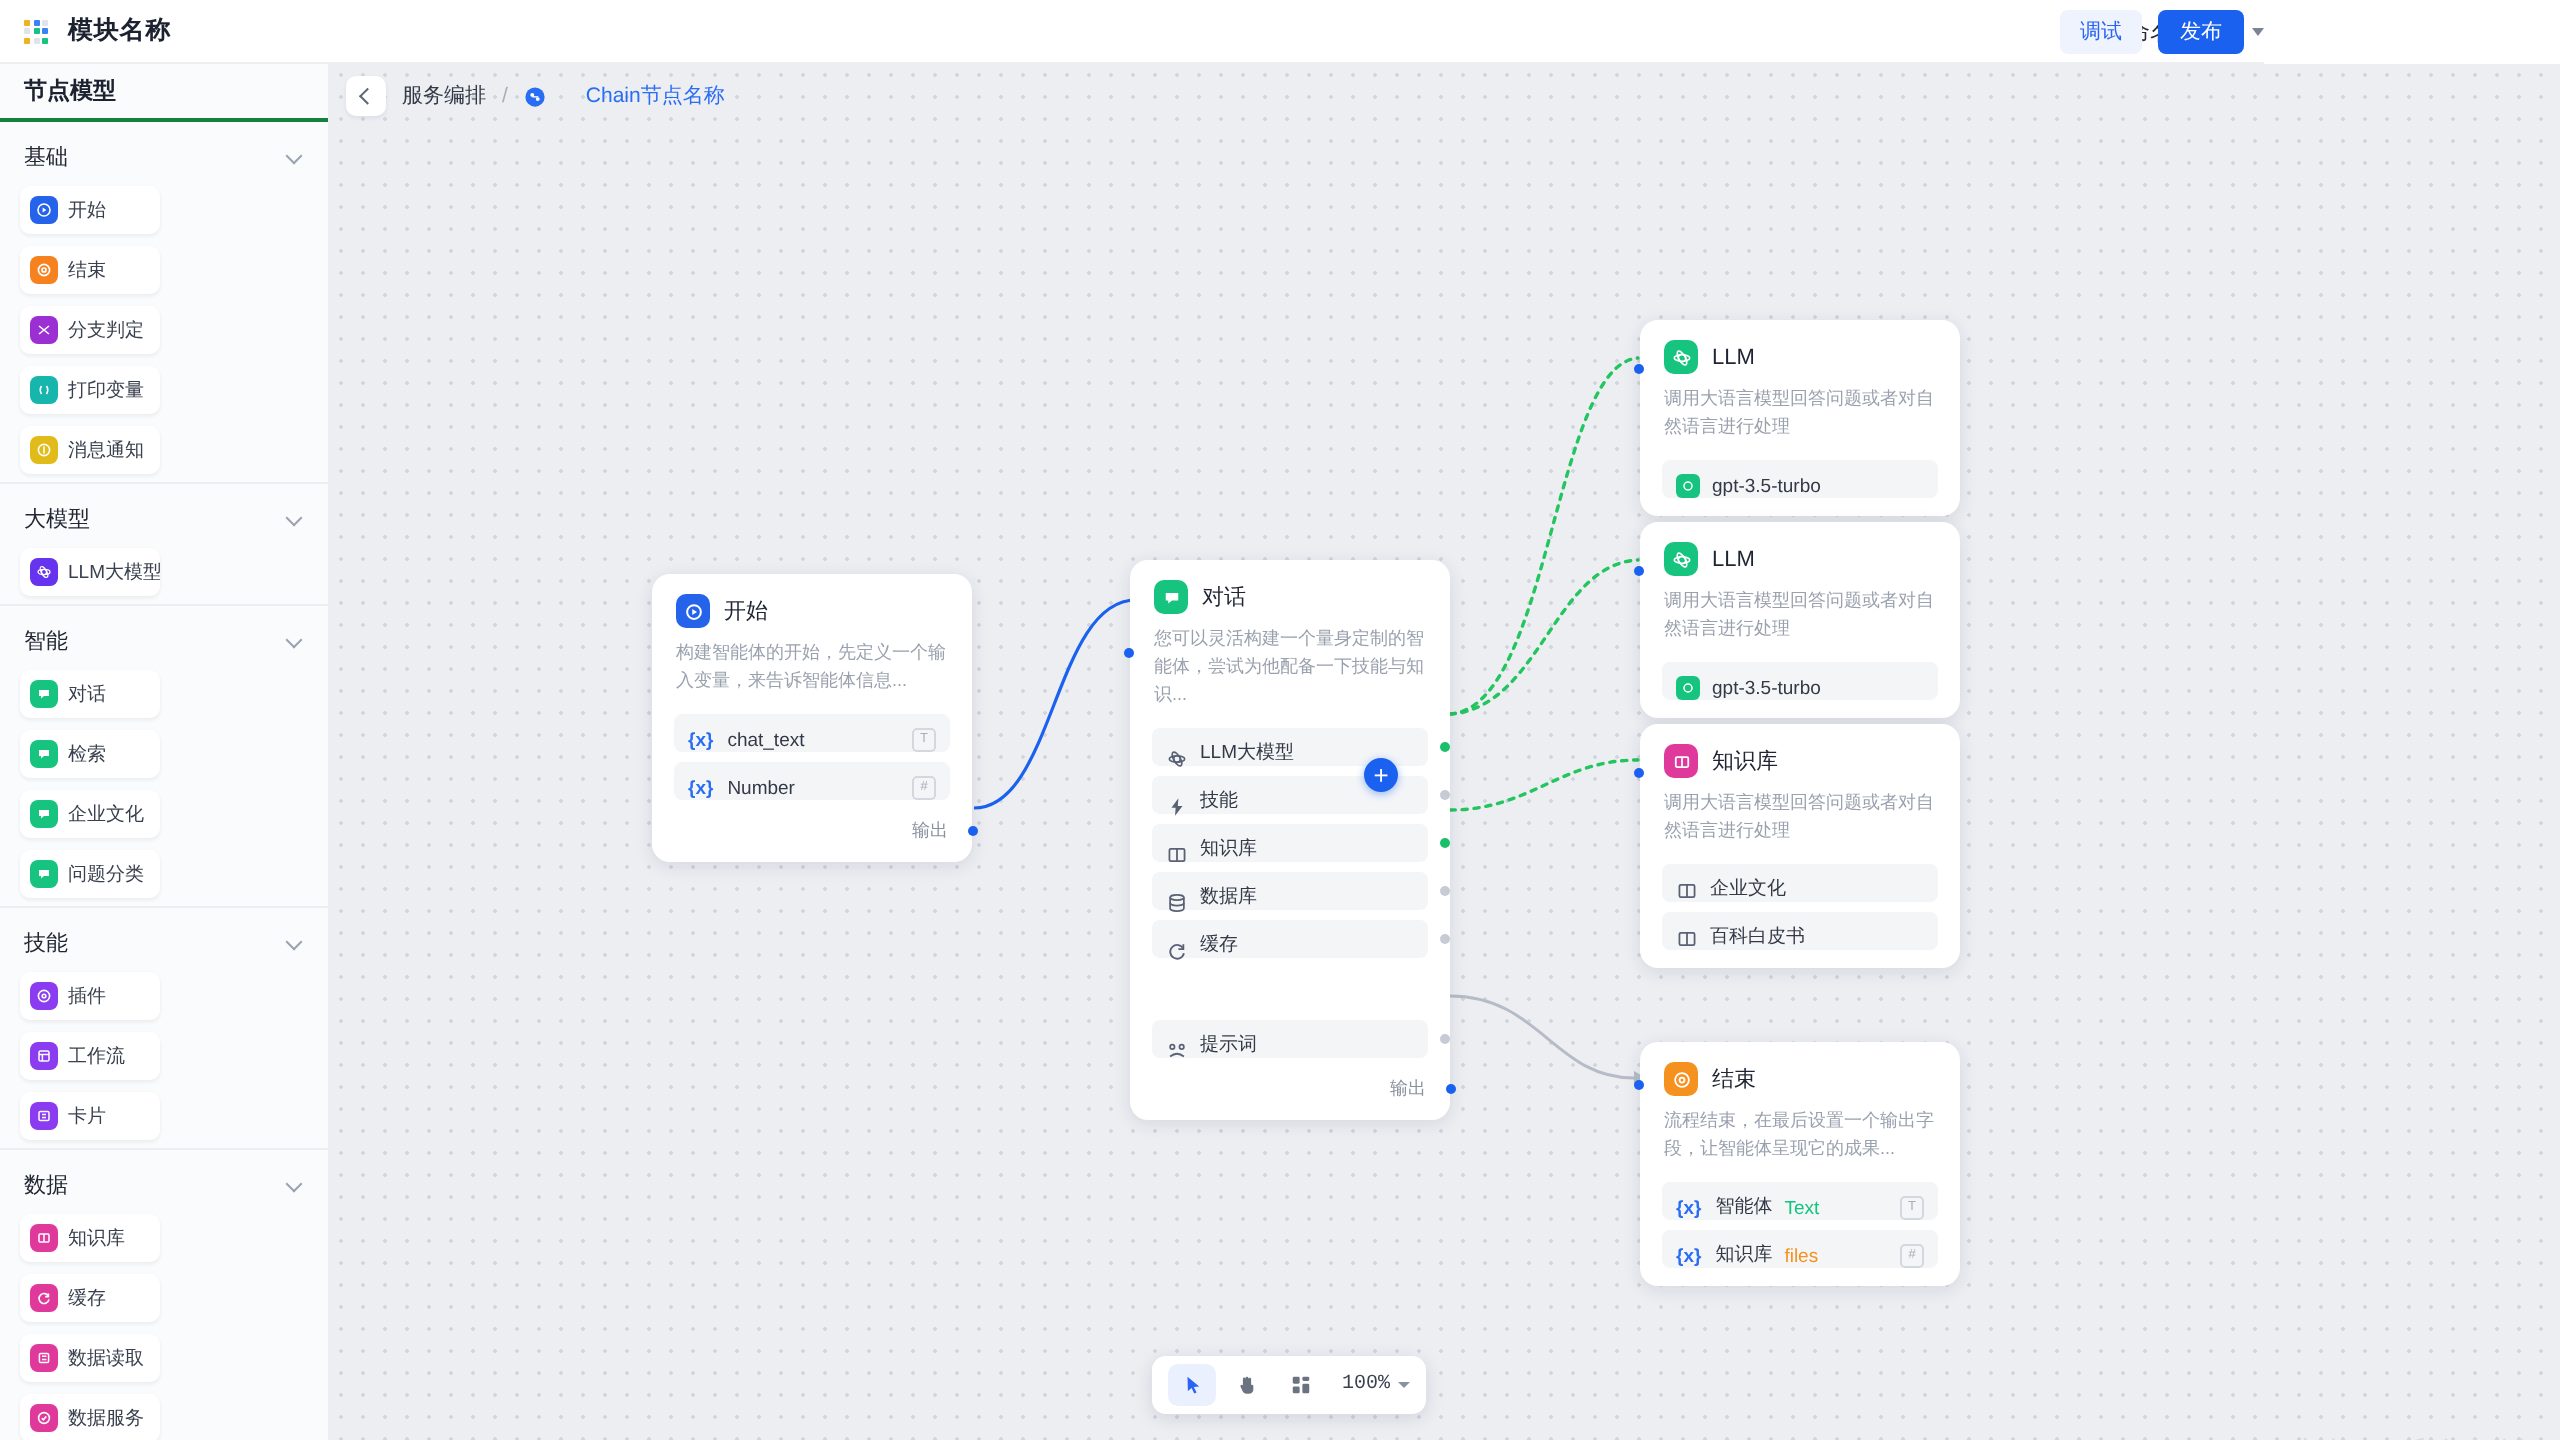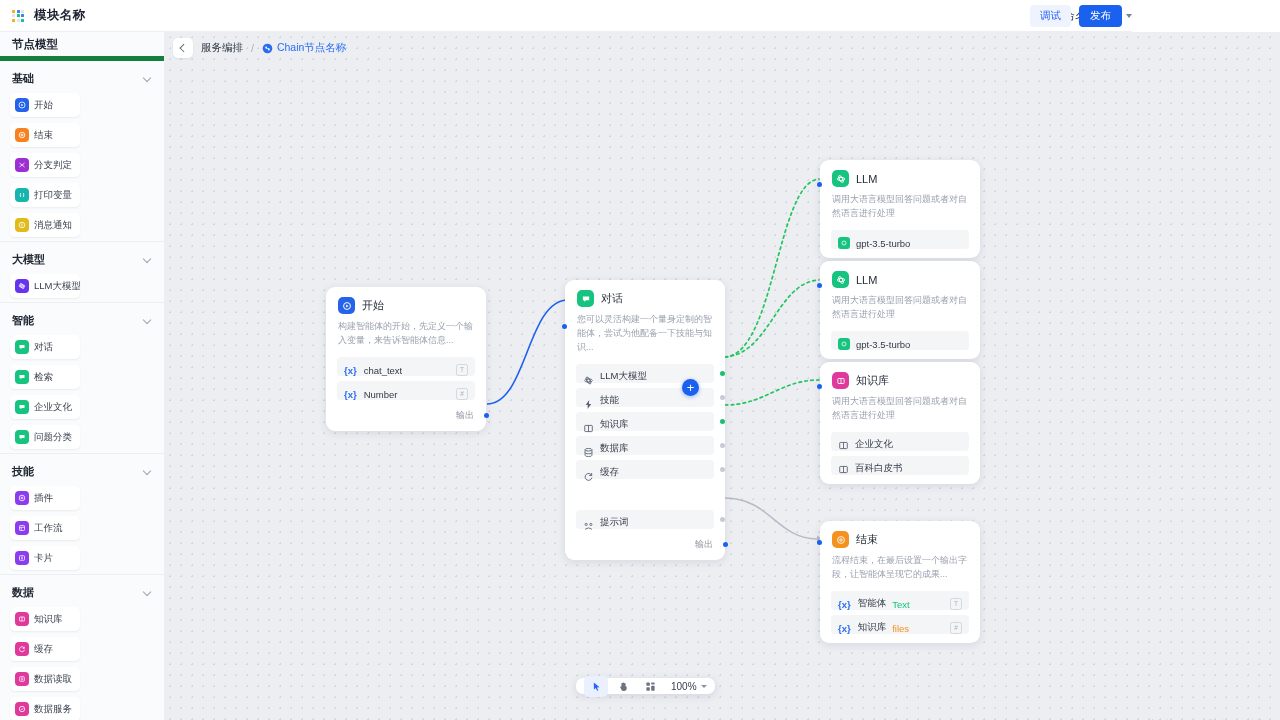--- a/index.html
+++ b/index.html
@@ -37,29 +37,29 @@
     padding: 4px 11px; border-radius: 4px; cursor: pointer;
   }
 
   
   .sidebar {
     position: absolute; left: 0; top: 32px; width: 165px; height: 688px;
     background: #fafbfc; border-right: 1px solid #eceef1; overflow: hidden; z-index: 30;
   }
   .sidebar-head {
     height: 29px; display: flex; align-items: center; padding-left: 12px;
-    font-size: 11.5px; font-weight: bold; color: #1c2230; border-bottom: 5px solid #15803d;
+    font-size: 11.5px; font-weight: bold; color: #1c2230; border-bottom: 2px solid #15803d;
   }
   .sb-group { padding: 7px 10px 4px 10px; border-bottom: 1px solid #eceef1; }
   .sb-group:last-child { border-bottom: none; }
   .sb-group-head {
     display: flex; align-items: center; justify-content: space-between;
     padding: 3px 2px 7px 2px; cursor: pointer;
   }
-  .sb-group-title { font-size: 11px; font-weight: bold; color: #222834; }
+  .sb-group-title { font-size: 11px; font-weight: normal; color: #222834; }
   .chev { width: 9px; height: 9px; position: relative; }
   .chev::after {
     content: ""; position: absolute; left: 1px; top: 1px; width: 5px; height: 5px;
     border-right: 1.3px solid #9aa3b2; border-bottom: 1.3px solid #9aa3b2; transform: rotate(45deg);
   }
   .sb-items { display: flex; flex-wrap: wrap; gap: 6px 5px; }
   .sb-item {
     width: 70px; height: 24px; background: #fff; border-radius: 5px;
     display: flex; align-items: center; gap: 5px; padding-left: 5px;
     box-shadow: 0 1px 2px rgba(25,35,60,.07); cursor: pointer;
@@ -86,21 +86,21 @@
     width: 20px; height: 20px; border-radius: 5px; background: #fff;
     display: flex; align-items: center; justify-content: center; cursor: pointer;
     box-shadow: 0 1px 2px rgba(25,35,60,.08);
   }
   .bc-back::after {
     content: ""; width: 4.5px; height: 4.5px; display: block; margin-left: 2px;
     border-left: 1.3px solid #5d6678; border-bottom: 1.3px solid #5d6678; transform: rotate(45deg);
   }
   .bc-text { font-size: 10.5px; color: #333a47; }
   .bc-sep { font-size: 10.5px; color: #a8aeba; }
-  .bc-current { font-size: 10.5px; color: #2a6df5; display: flex; align-items: center; gap: 4px; }
+  .bc-current { font-size: 10.5px; color: #2a6df5; display: flex; align-items: center; gap: 20px; }
   .bc-ico { width: 11px; height: 11px; flex: none; }
 
   
   .node {
     position: absolute; background: #fff; border-radius: 9px;
     box-shadow: 0 2px 9px rgba(28,38,60,.11); z-index: 10;
   }
   .node-head { display: flex; align-items: center; gap: 7px; padding: 10px 12px 0 12px; }
   .node-ico {
     width: 17px; height: 17px; border-radius: 5px; flex: none;
@@ -137,23 +137,23 @@
   .edges { position: absolute; left: 0; top: 0; width: 1115px; height: 688px; z-index: 8; pointer-events: none; }
   .plus-btn {
     position: absolute; width: 17px; height: 17px; border-radius: 50%;
     background: #1a61f0; color: #fff; display: flex; align-items: center; justify-content: center;
     font-size: 13px; line-height: 1; z-index: 15; cursor: pointer;
     box-shadow: 0 1px 4px rgba(26,97,240,.45);
   }
 
   
   .toolbar {
-    position: absolute; left: 411px; top: 646px; height: 16px;
+    position: absolute; left: 411px; top: 646px; height: 29px;
     background: #fff; border-radius: 7px; display: flex; align-items: center;
-    padding: 0 8px; gap: 3px; box-shadow: 0 2px 9px rgba(28,38,60,.13); z-index: 25;
+    padding: 0 8px; gap: 3px; box-shadow: 0 2px 9px rgba(28,38,60,.13); z-index: 25; font-family: Liberation Mono, monospace;
   }
   .tool {
     width: 24px; height: 21px; border-radius: 5px; display: flex;
     align-items: center; justify-content: center; cursor: pointer;
   }
   .tool.active { background: #eaf0fe; }
   .zoom-label { font-size: 10px; color: #3a4150; padding-left: 6px; display: flex; align-items: center; gap: 4px; cursor: pointer; }
   .zoom-caret { width: 0; height: 0; border-left: 3px solid transparent; border-right: 3px solid transparent; border-top: 3.5px solid #8a91a0; }
 
   .watermark {

